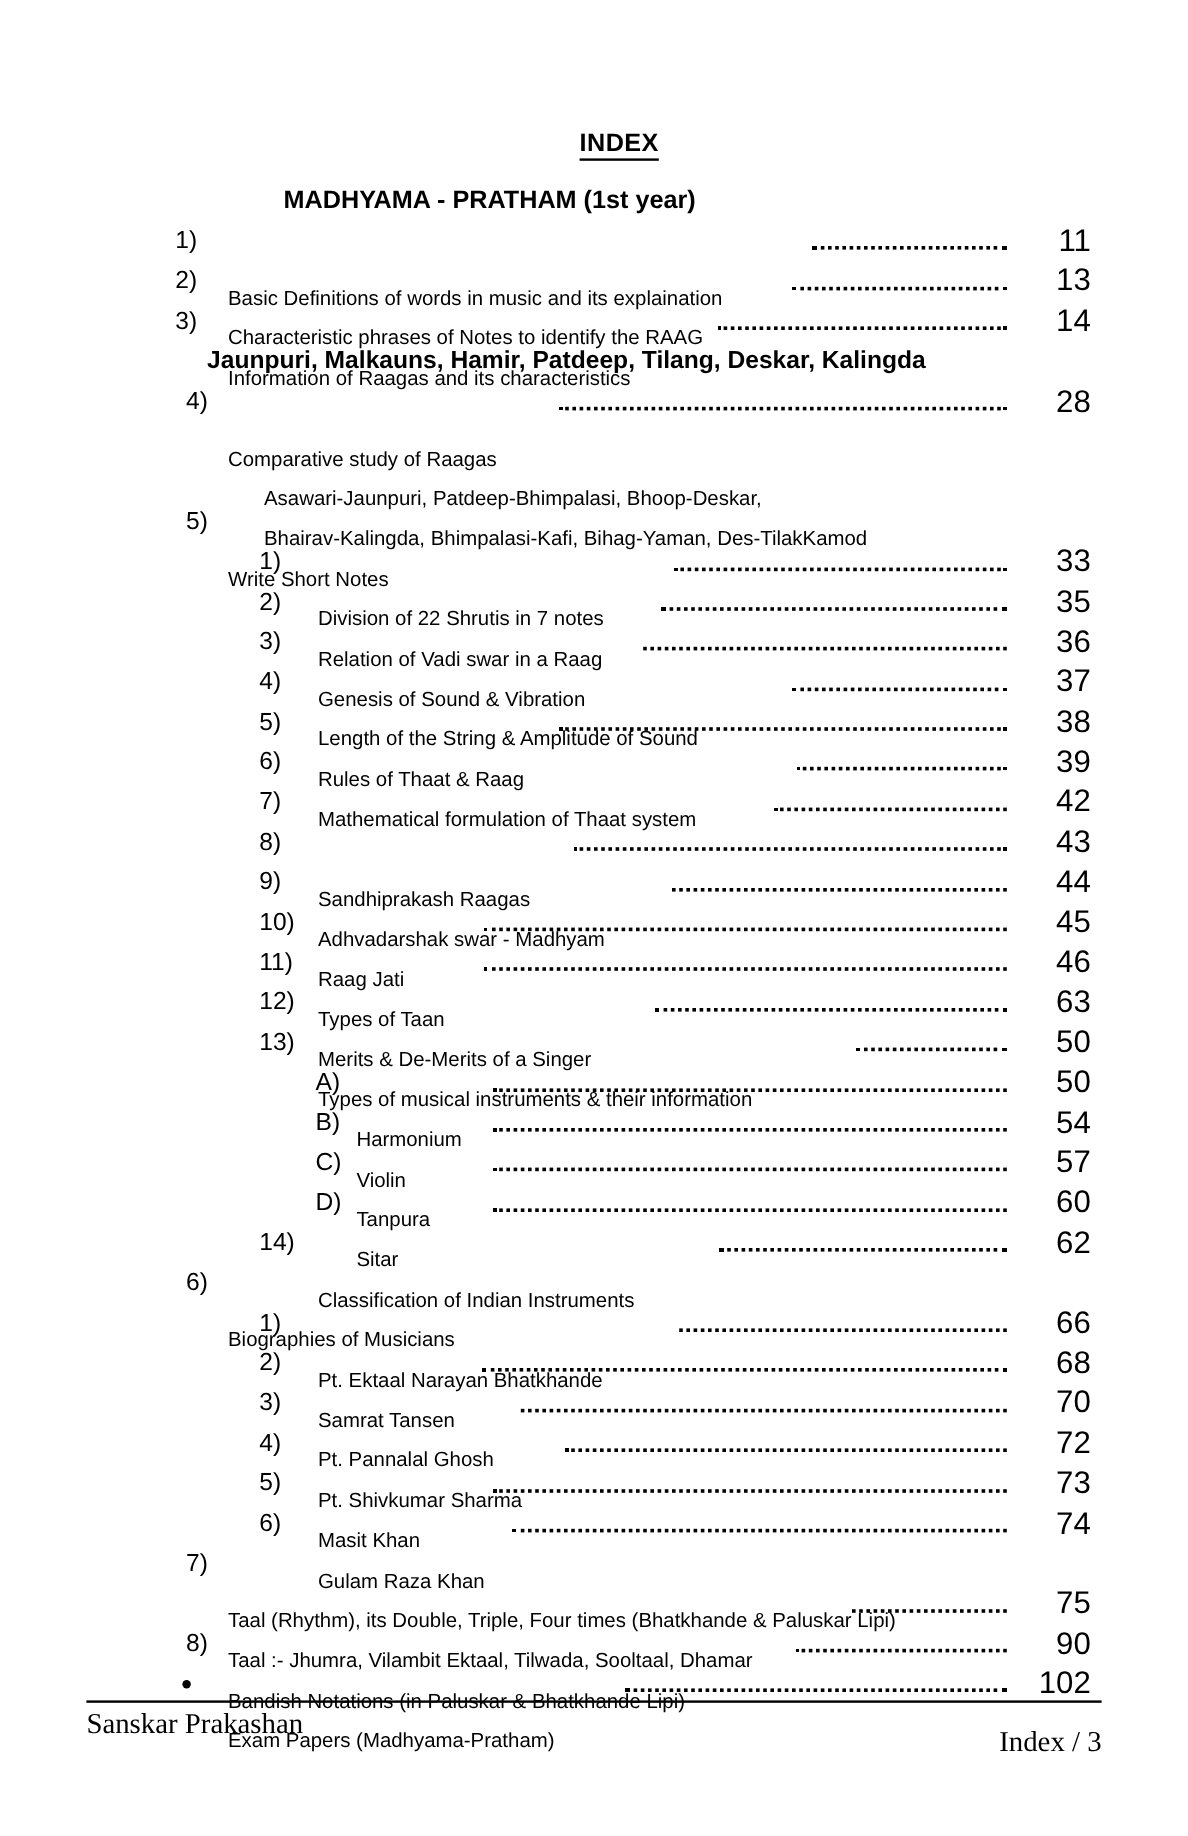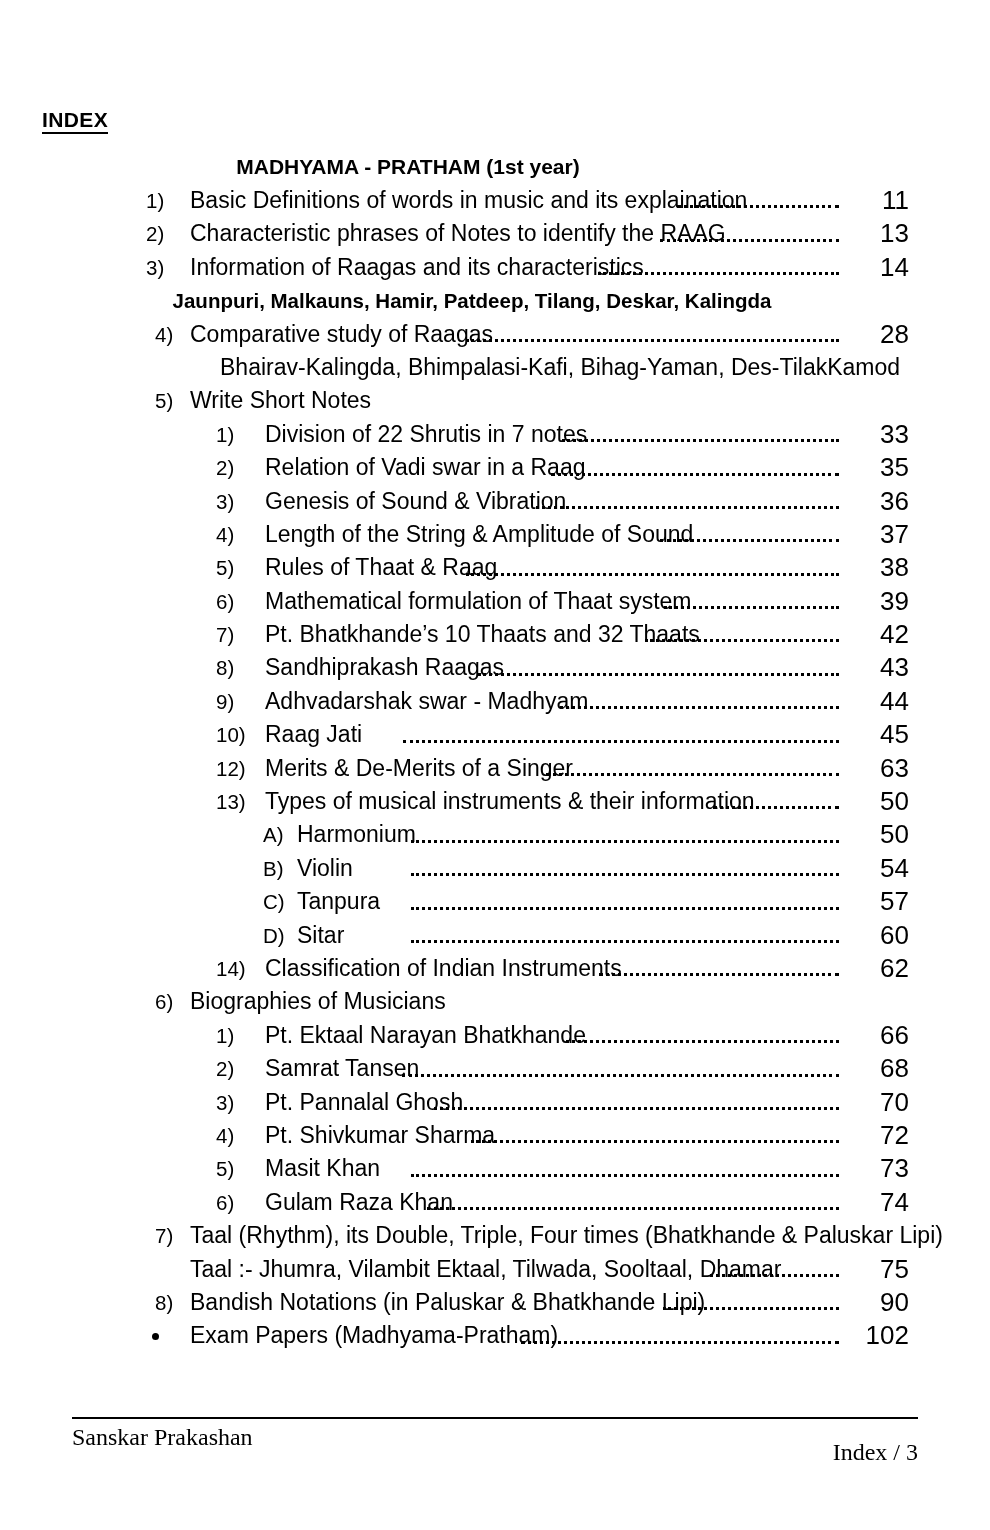--- a/index.html
+++ b/index.html
@@ -24,21 +24,21 @@
     width: 990px;
     height: 1530px;
   }
 
   
   .index-title {
     position: absolute;
     left: 0;
     top: 108px;
     width: 990px;
-    text-align: left;
+    text-align: center;
     font-size: 21px;
     font-weight: bold;
     letter-spacing: 0.4px;
     padding-left: 42px;
   }
   .index-title span {
     border-bottom: 2px solid #000;
     padding-bottom: 1px;
   }
 
@@ -69,21 +69,22 @@
   }
 
   .num {
     position: absolute;
     text-align: left;
     font-size: 20.5px;
   }
 
   .label {
     position: absolute;
-    font-size: 23px;
+    font-size: 17px;
+    margin-top: 48px;
   }
 
   
   .leader {
     position: absolute;
     bottom: 9px;
     height: 3px;
     border-bottom: 3px dotted #000;
     overflow: hidden;
   }
@@ -198,20 +199,23 @@
     </div>
 
     <div class="row lv1b">
       <span class="num">4)</span>
       <span class="label">Comparative study of Raagas</span>
       <span class="leader" style="left:466px;width:373px;"></span>
       <span class="page-no">28</span>
     </div>
 
     <div class="row cont2">
+      <span class="label">Asawari-Jaunpuri,  Patdeep-Bhimpalasi,  Bhoop-Deskar,</span>
+    </div>
+    <div class="row cont2">
       <span class="label">Bhairav-Kalingda, Bhimpalasi-Kafi, Bihag-Yaman, Des-TilakKamod</span>
     </div>
 
     <div class="row lv1b">
       <span class="num">5)</span>
       <span class="label">Write Short Notes</span>
     </div>
 
     <div class="row lv2">
       <span class="num">1)</span>
@@ -250,21 +254,20 @@
 
     <div class="row lv2">
       <span class="num">6)</span>
       <span class="label">Mathematical formulation of Thaat system</span>
       <span class="leader" style="left:664px;width:175px;"></span>
       <span class="page-no">39</span>
     </div>
 
     <div class="row lv2">
       <span class="num">7)</span>
-      <span class="label">Pt. Bhatkhande’s 10 Thaats and 32 Thaats</span>
       <span class="leader" style="left:645px;width:194px;"></span>
       <span class="page-no">42</span>
     </div>
 
     <div class="row lv2">
       <span class="num">8)</span>
       <span class="label">Sandhiprakash Raagas</span>
       <span class="leader" style="left:478px;width:361px;"></span>
       <span class="page-no">43</span>
     </div>
@@ -276,20 +279,26 @@
       <span class="page-no">44</span>
     </div>
 
     <div class="row lv2">
       <span class="num">10)</span>
       <span class="label">Raag Jati</span>
       <span class="leader" style="left:403px;width:436px;"></span>
       <span class="page-no">45</span>
     </div>
 
+    <div class="row lv2">
+      <span class="num">11)</span>
+      <span class="label">Types of Taan</span>
+      <span class="leader" style="left:403px;width:436px;"></span>
+      <span class="page-no">46</span>
+    </div>
 
     <div class="row lv2">
       <span class="num">12)</span>
       <span class="label">Merits &amp; De-Merits of a Singer</span>
       <span class="leader" style="left:546px;width:293px;"></span>
       <span class="page-no">63</span>
     </div>
 
     <div class="row lv2">
       <span class="num">13)</span>

